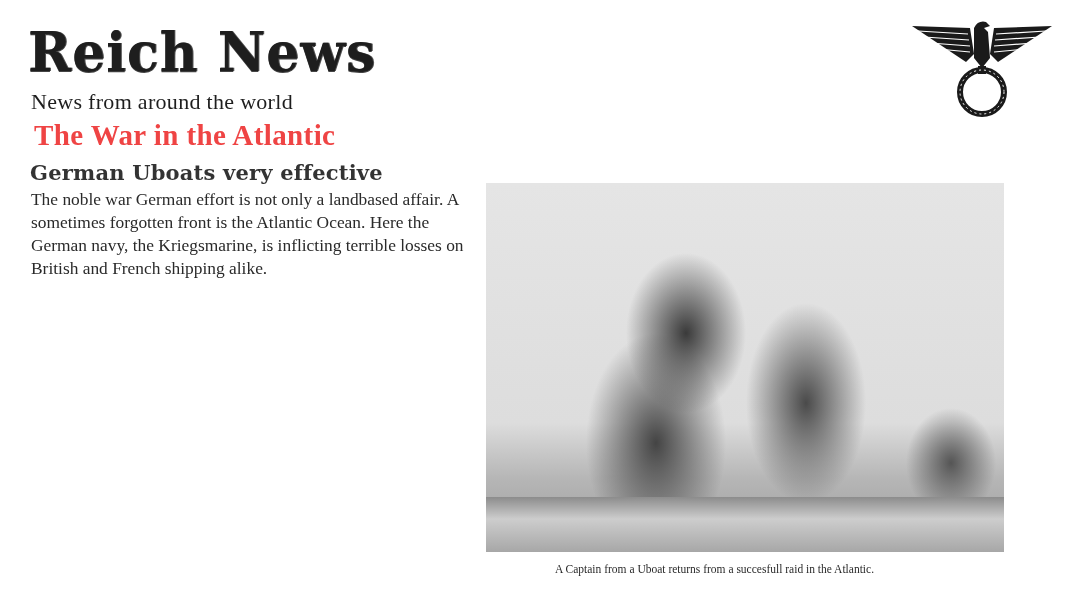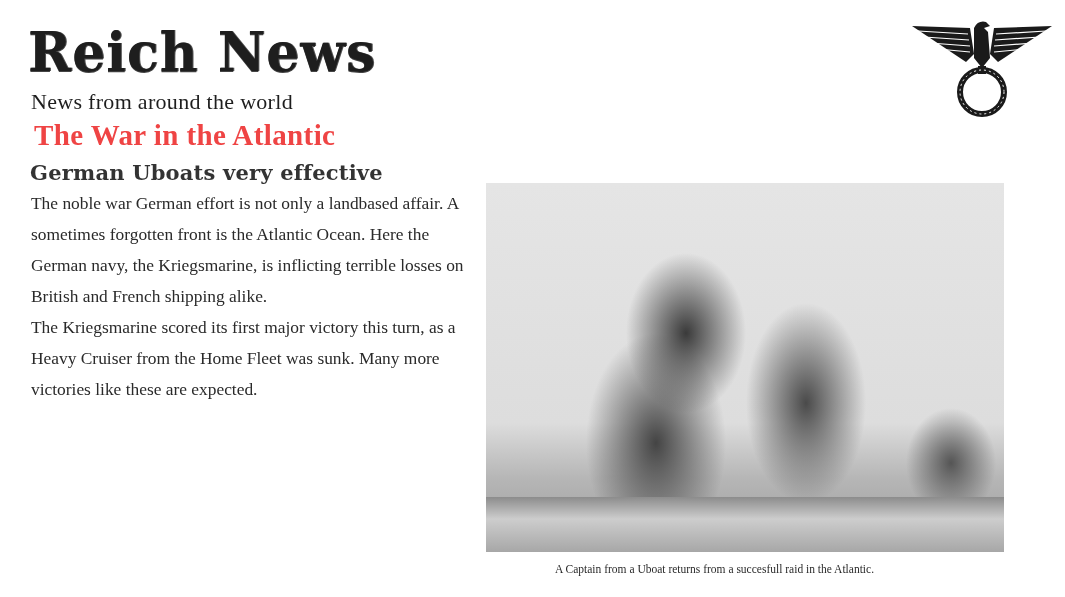--- a/index.html
+++ b/index.html
@@ -25,21 +25,21 @@
       font-size: 29px; color: #ef4444; letter-spacing: 0.4px;
     }
     .subheadline {
       position: absolute; left: 30px; top: 153px;
       font-family: "DejaVu Serif", serif; font-weight: bold;
       font-size: 21px; color: #333333; letter-spacing: 0.2px; margin-top: 7px;
     }
     .body-text {
       position: absolute; left: 31px; top: 188px; width: 445px;
       font-family: "Liberation Serif", serif; font-size: 17.4px;
-      line-height: 31px; color: #2a2a2a;
+      line-height: 23px; color: #2a2a2a;
     }
     .body-text p { margin: 0; }
 
     .emblem {
       position: absolute; left: 908px; top: 18px; width: 148px; height: 100px;
     }
 
     .photo {
       position: absolute; left: 486px; top: 183px; width: 518px; height: 369px;
       background:
@@ -63,21 +63,20 @@
 <body>
 
 <div class="masthead">Reich News</div>
 <div class="tagline">News from around the world</div>
 
 <div class="headline">The War in the Atlantic</div>
 <div class="subheadline">German Uboats very effective</div>
 
 <div class="body-text">
   <p>The noble war German effort is not only a landbased affair. A sometimes forgotten front is the Atlantic Ocean. Here the German navy, the Kriegsmarine, is inflicting terrible losses on British and French shipping alike.</p>
-  <p>The Kriegsmarine scored its first major victory this turn, as a Heavy Cruiser from the Home Fleet was sunk. Many more victories like these are expected.</p>
 </div>
 
 <div class="emblem">
   <svg width="148" height="100" viewBox="0 0 148 100">
 
     <g fill="#1a1a1a">
       <path d="M4 8 L62 10 L66 36 L58 44 Z"></path>
       <path d="M144 8 L86 10 L82 36 L90 44 Z"></path>
     </g>
     <g stroke="#ffffff" stroke-width="1.2">

